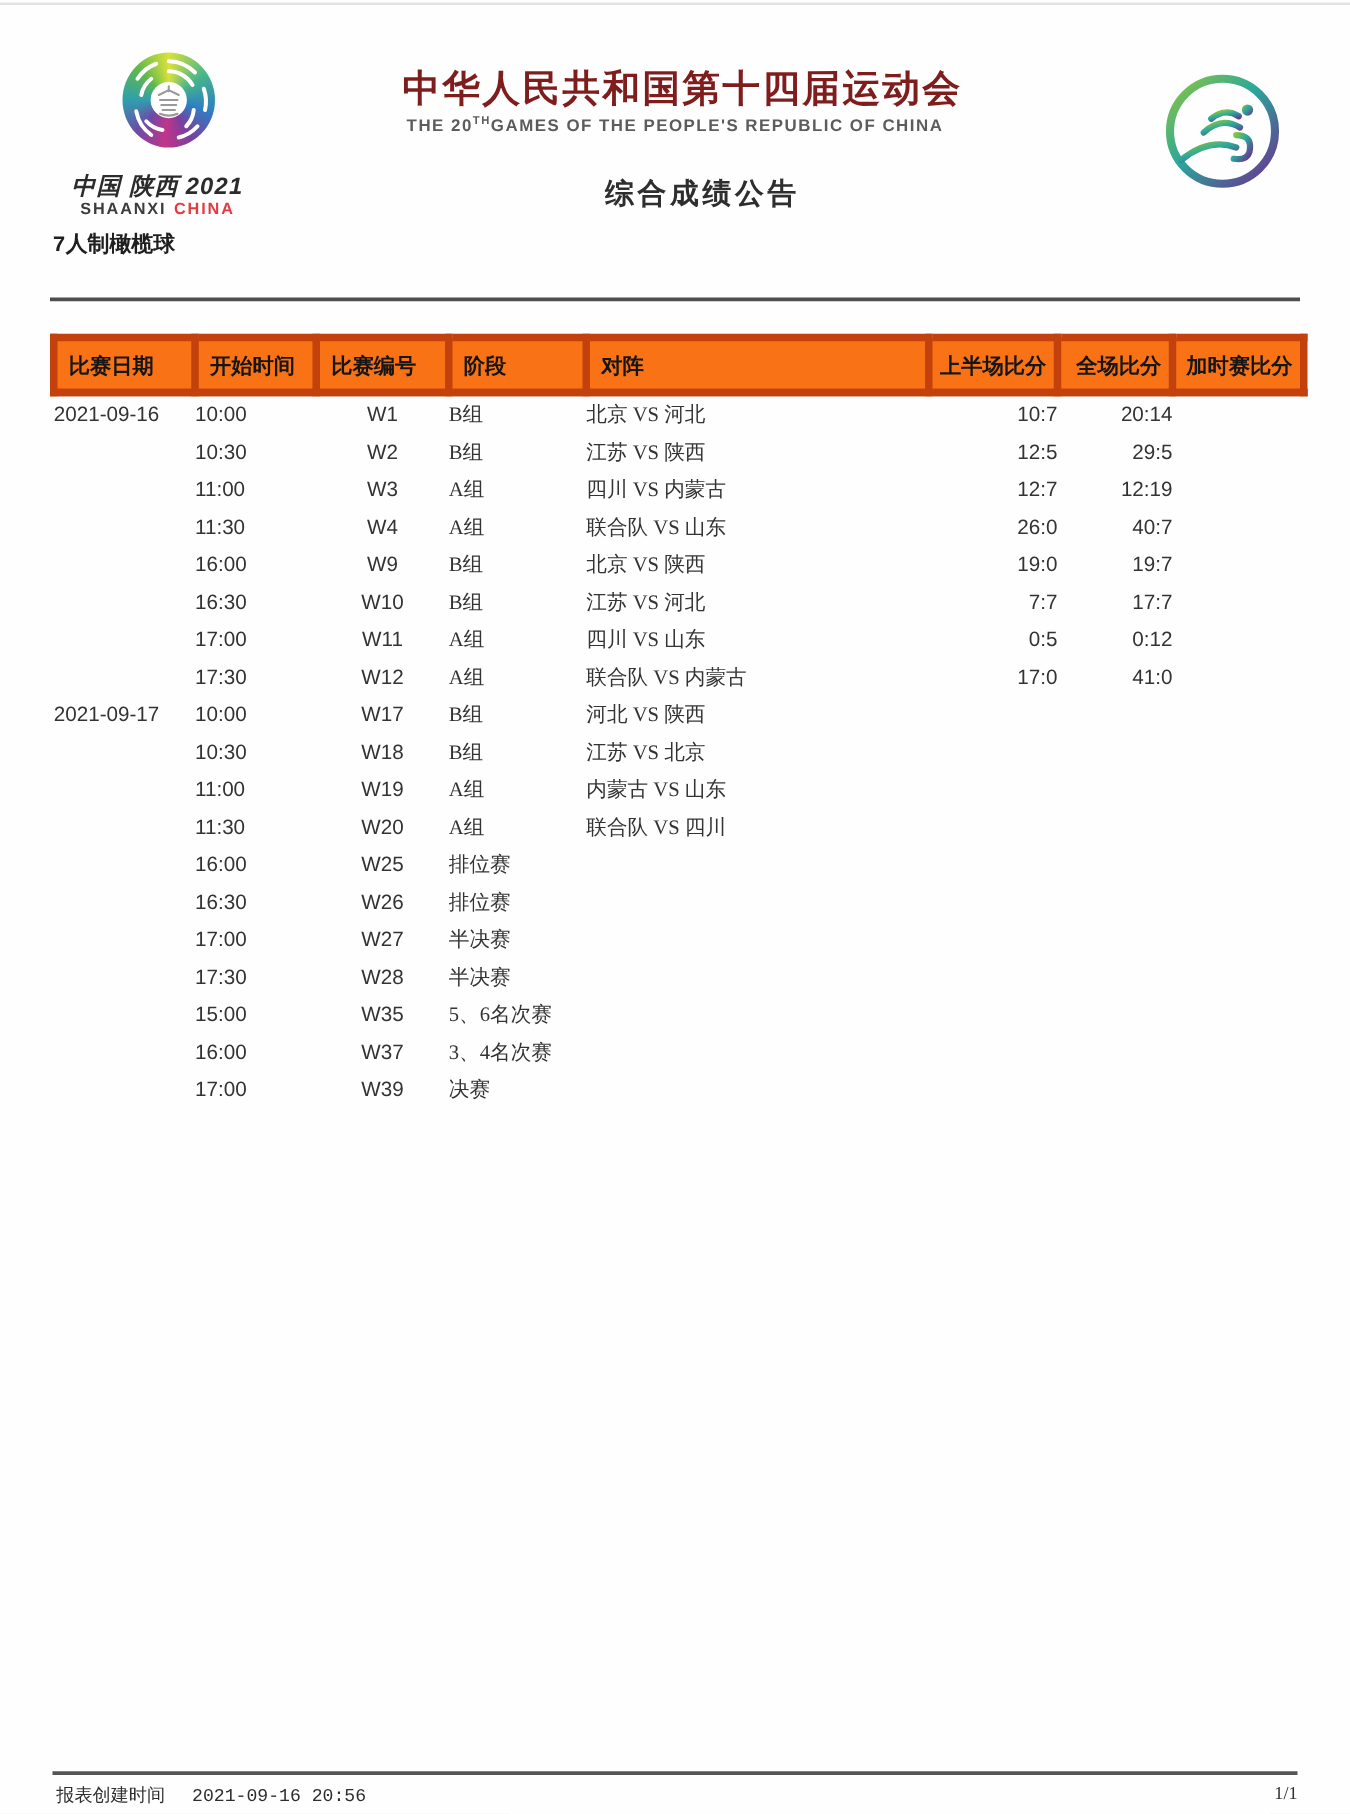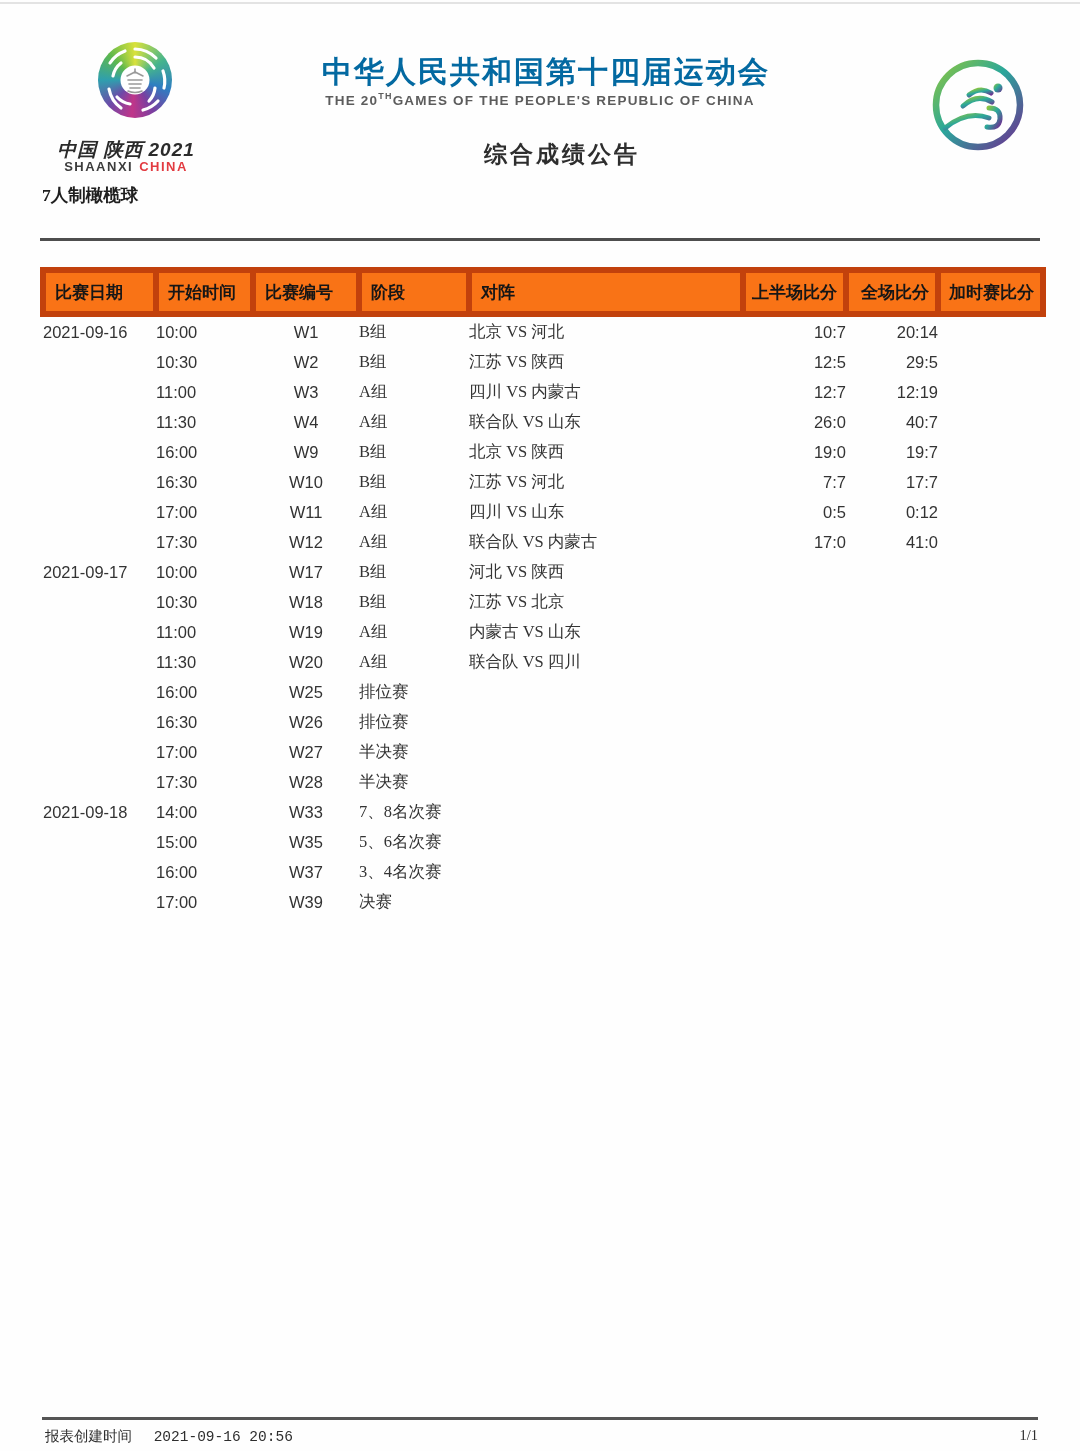--- a/index.html
+++ b/index.html
@@ -19,28 +19,28 @@
   .emblem-line1{font-size:19px;font-weight:bold;color:#2b2b2b;letter-spacing:1px;font-style:italic;}
   .emblem-line1 .year{margin-left:5px;}
   .emblem-line2{font-size:13px;font-weight:bold;color:#3c3c3c;letter-spacing:1.5px;line-height:15px;}
   .emblem-line2 .china{margin-left:6px;}
 
   .emblem-right{position:absolute;top:56px;left:929px;width:98px;height:98px;}
 
   
   .title-wrap{position:absolute;top:55px;left:0;width:100%;text-align:center;}
   .title-cn{font-family:"Liberation Sans", sans-serif;font-size:30px;font-weight:bold;
-    color:#0369a1;letter-spacing:2px;line-height:34px;padding-left:12px;}
+    color:#7f1d1d;letter-spacing:2px;line-height:34px;padding-left:12px;}
   .title-en{font-family:"Liberation Sans", sans-serif;font-size:13.5px;font-weight:bold;
     color:#5c5c5c;letter-spacing:1.2px;margin-top:2px;}
   .title-en .sup{font-size:9px;vertical-align:super;}
   .subtitle{font-family:"Liberation Sans", sans-serif;font-size:23px;font-weight:bold;
     color:#2e2e2e;letter-spacing:3px;margin-top:31px;padding-left:44px;}
 
-  .sport-label{position:absolute;top:183px;left:42px;font-size:17.5px;font-weight:bold;color:#1f1f1f;}
+  .sport-label{position:absolute;top:183px;left:42px;font-size:17.5px;font-weight:bold;color:#1f1f1f;font-family:Liberation Mono, monospace;}
   .meta-row{position:absolute;top:213px;left:42px;width:998px;display:flex;
     justify-content:space-between;font-size:17.5px;font-weight:bold;color:#1f1f1f;}
   .rule{position:absolute;left:40px;width:1000px;height:2.5px;background:#4e4e4e;}
   .rule-header{top:238px;}
 
   
   .results{position:absolute;top:267px;left:40px;width:1000px;border-collapse:collapse;table-layout:fixed;}
   .results thead th{
     border:6px solid #c2410c;height:38px;font-size:17px;font-weight:bold;color:#161616;
     text-align:left;padding:0 0 0 9px;background:#f97316;}
@@ -309,30 +309,20 @@
           <td class="c-date"></td>
           <td class="c-time">17:30</td>
           <td class="c-code">W28</td>
           <td class="c-stage">半决赛</td>
           <td class="c-match"></td>
           <td class="c-half"></td>
           <td class="c-full"></td>
           <td class="c-ot"></td>
         </tr>
         <tr>
-          <td class="c-date">2021-09-18</td>
-          <td class="c-time">14:00</td>
-          <td class="c-code">W33</td>
-          <td class="c-stage">7、8名次赛</td>
-          <td class="c-match"></td>
-          <td class="c-half"></td>
-          <td class="c-full"></td>
-          <td class="c-ot"></td>
-        </tr>
-        <tr>
           <td class="c-date"></td>
           <td class="c-time">15:00</td>
           <td class="c-code">W35</td>
           <td class="c-stage">5、6名次赛</td>
           <td class="c-match"></td>
           <td class="c-half"></td>
           <td class="c-full"></td>
           <td class="c-ot"></td>
         </tr>
         <tr>

